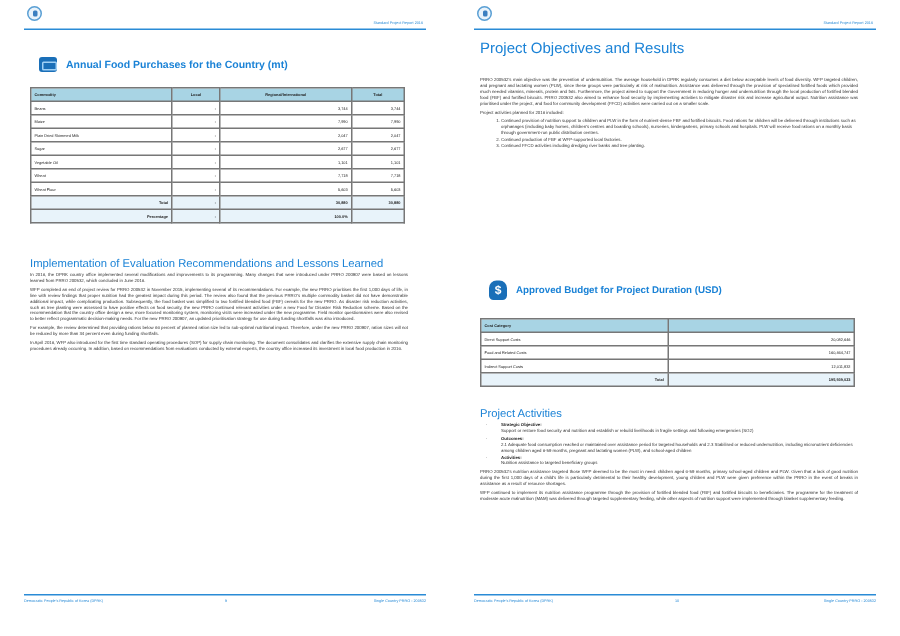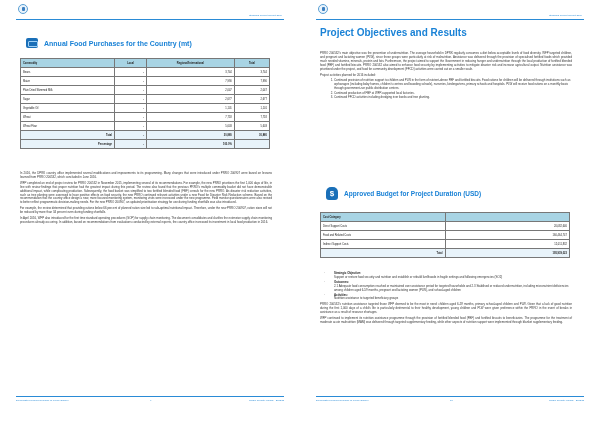--- a/index.html
+++ b/index.html
@@ -22,21 +22,21 @@
   .icon-box::after { content: ""; position: absolute; left: 2px; top: 3px; width: 8px; height: 4px; border: 1px solid #9fd0f5; border-radius: 1px; }
   .icon-bag { width: 12px; height: 13px; background: #1a6fb8; border-radius: 5px 5px 3px 3px; position: relative; color: #fff; font-size: 8px; text-align: center; line-height: 14px; font-weight: bold; }
 
   table { border-collapse: collapse; width: 100%; font-size: 2.6px; }
   th, td { border: 1px solid #777; padding: 0 2px; height: 9px; }
   th { background: #a8d4e4; text-align: left; font-weight: bold; }
   th.c { text-align: center; }
   td.r { text-align: right; }
   tr.tot td { background: #e8f3fa; font-weight: bold; }
 
-  .h2 { color: #1a82d6; font-weight: bold; font-size: 7.5px; line-height: 8px; }
+  .h2 { color: #1a82d6; font-weight: normal; font-size: 7.5px; line-height: 8px; }
   .p { font-size: 2.9px; line-height: 3.9px; text-align: justify; margin-bottom: 2px; color: #333; }
   ol.num { font-size: 2.9px; line-height: 3.9px; color: #333; padding-left: 14px; }
   ol.num li { margin-bottom: 0.5px; }
   ul.bul { font-size: 2.9px; line-height: 3.9px; color: #333; padding-left: 14px; list-style: none; }
   ul.bul li { position: relative; margin-bottom: 1px; }
   ul.bul li::before { content: "·"; position: absolute; left: -10px; }
   ul.bul b { display: block; color: #222; }
 </style>
 </head>
 <body>
@@ -115,20 +115,21 @@
             <td class="r">Percentage</td>
             <td class="r">-</td>
             <td class="r">100.0%</td>
             <td class="r"></td>
           </tr>
       </tbody>
     </table>
   </div>
 
   <div style="position:absolute; top:172px; left:20px; width:252px;">
+    <div class="h2" style="margin-bottom:2px;">Implementation of Evaluation Recommendations and Lessons Learned</div>
     <p class="p">In 2016, the DPRK country office implemented several modifications and improvements to its programming. Many changes that were introduced under PRRO 200907 were based on lessons learned from PRRO 200532, which concluded in June 2016.</p>
     <p class="p">WFP completed an end of project review for PRRO 200532 in November 2015, implementing several of its recommendations. For example, the new PRRO prioritises the first 1,000 days of life, in line with review findings that proper nutrition had the greatest impact during this period. The review also found that the previous PRRO's multiple commodity basket did not have demonstrable additional impact, while complicating production. Subsequently, the food basket was simplified to two fortified blended food (FBF) cereals for the new PRRO. As disaster risk reduction activities, such as tree planting were assessed to have positive effects on food security, the new PRRO continued relevant activities under a new Food for Disaster Risk Reduction scheme. Based on the recommendation that the country office design a new, more focused monitoring system, monitoring visits were increased under the new programme. Field monitor questionnaires were also revised to better reflect programmatic decision-making needs. For the new PRRO 200907, an updated prioritisation strategy for use during funding shortfalls was also introduced.</p>
     <p class="p">For example, the review determined that providing rations below 66 percent of planned ration size led to sub-optimal nutritional impact. Therefore, under the new PRRO 200907, ration sizes will not be reduced by more than 34 percent even during funding shortfalls.</p>
     <p class="p">In April 2016, WFP also introduced for the first time standard operating procedures (SOP) for supply chain monitoring. The document consolidates and clarifies the extensive supply chain monitoring procedures already occurring. In addition, based on recommendations from evaluations conducted by external experts, the country office increased its investment in local food production in 2016.</p>
   </div>
 
   <div class="ftr">
     <span class="fl">Democratic People's Republic of Korea (DPRK)</span>
     <span class="fc">9</span>
     <span class="fr">Single Country PRRO - 200532</span>
@@ -181,20 +182,21 @@
           </tr>
         <tr class="tot">
             <td class="r">Total</td>
             <td class="r">195,939,023</td>
           </tr>
       </tbody>
     </table>
   </div>
 
   <div style="position:absolute; top:272px; left:20px; width:252px;">
+    <div class="h2" style="margin-bottom:2px;">Project Activities</div>
     <ul class="bul">
       <li><b>Strategic Objective:</b><span>Support or restore food security and nutrition and establish or rebuild livelihoods in fragile settings and following emergencies (SO2)</span></li>
       <li><b>Outcomes:</b><span>2.1 Adequate food consumption reached or maintained over assistance period for targeted households and 2.3 Stabilised or reduced undernutrition, including micronutrient deficiencies among children aged 6-59 months, pregnant and lactating women (PLW), and school-aged children</span></li>
       <li><b>Activities:</b><span>Nutrition assistance to targeted beneficiary groups</span></li>
     </ul>
     <p class="p" style="margin-top:2px;">PRRO 200532's nutrition assistance targeted those WFP deemed to be the most in need: children aged 6-59 months, primary school-aged children and PLW. Given that a lack of good nutrition during the first 1,000 days of a child's life is particularly detrimental to their healthy development, young children and PLW were given preference within the PRRO in the event of breaks in assistance as a result of resource shortages.</p>
     <p class="p">WFP continued to implement its nutrition assistance programme through the provision of fortified blended food (FBF) and fortified biscuits to beneficiaries. The programme for the treatment of moderate acute malnutrition (MAM) was delivered through targeted supplementary feeding, while other aspects of nutrition support were implemented through blanket supplementary feeding.</p>
   </div>
 
   <div class="ftr">

